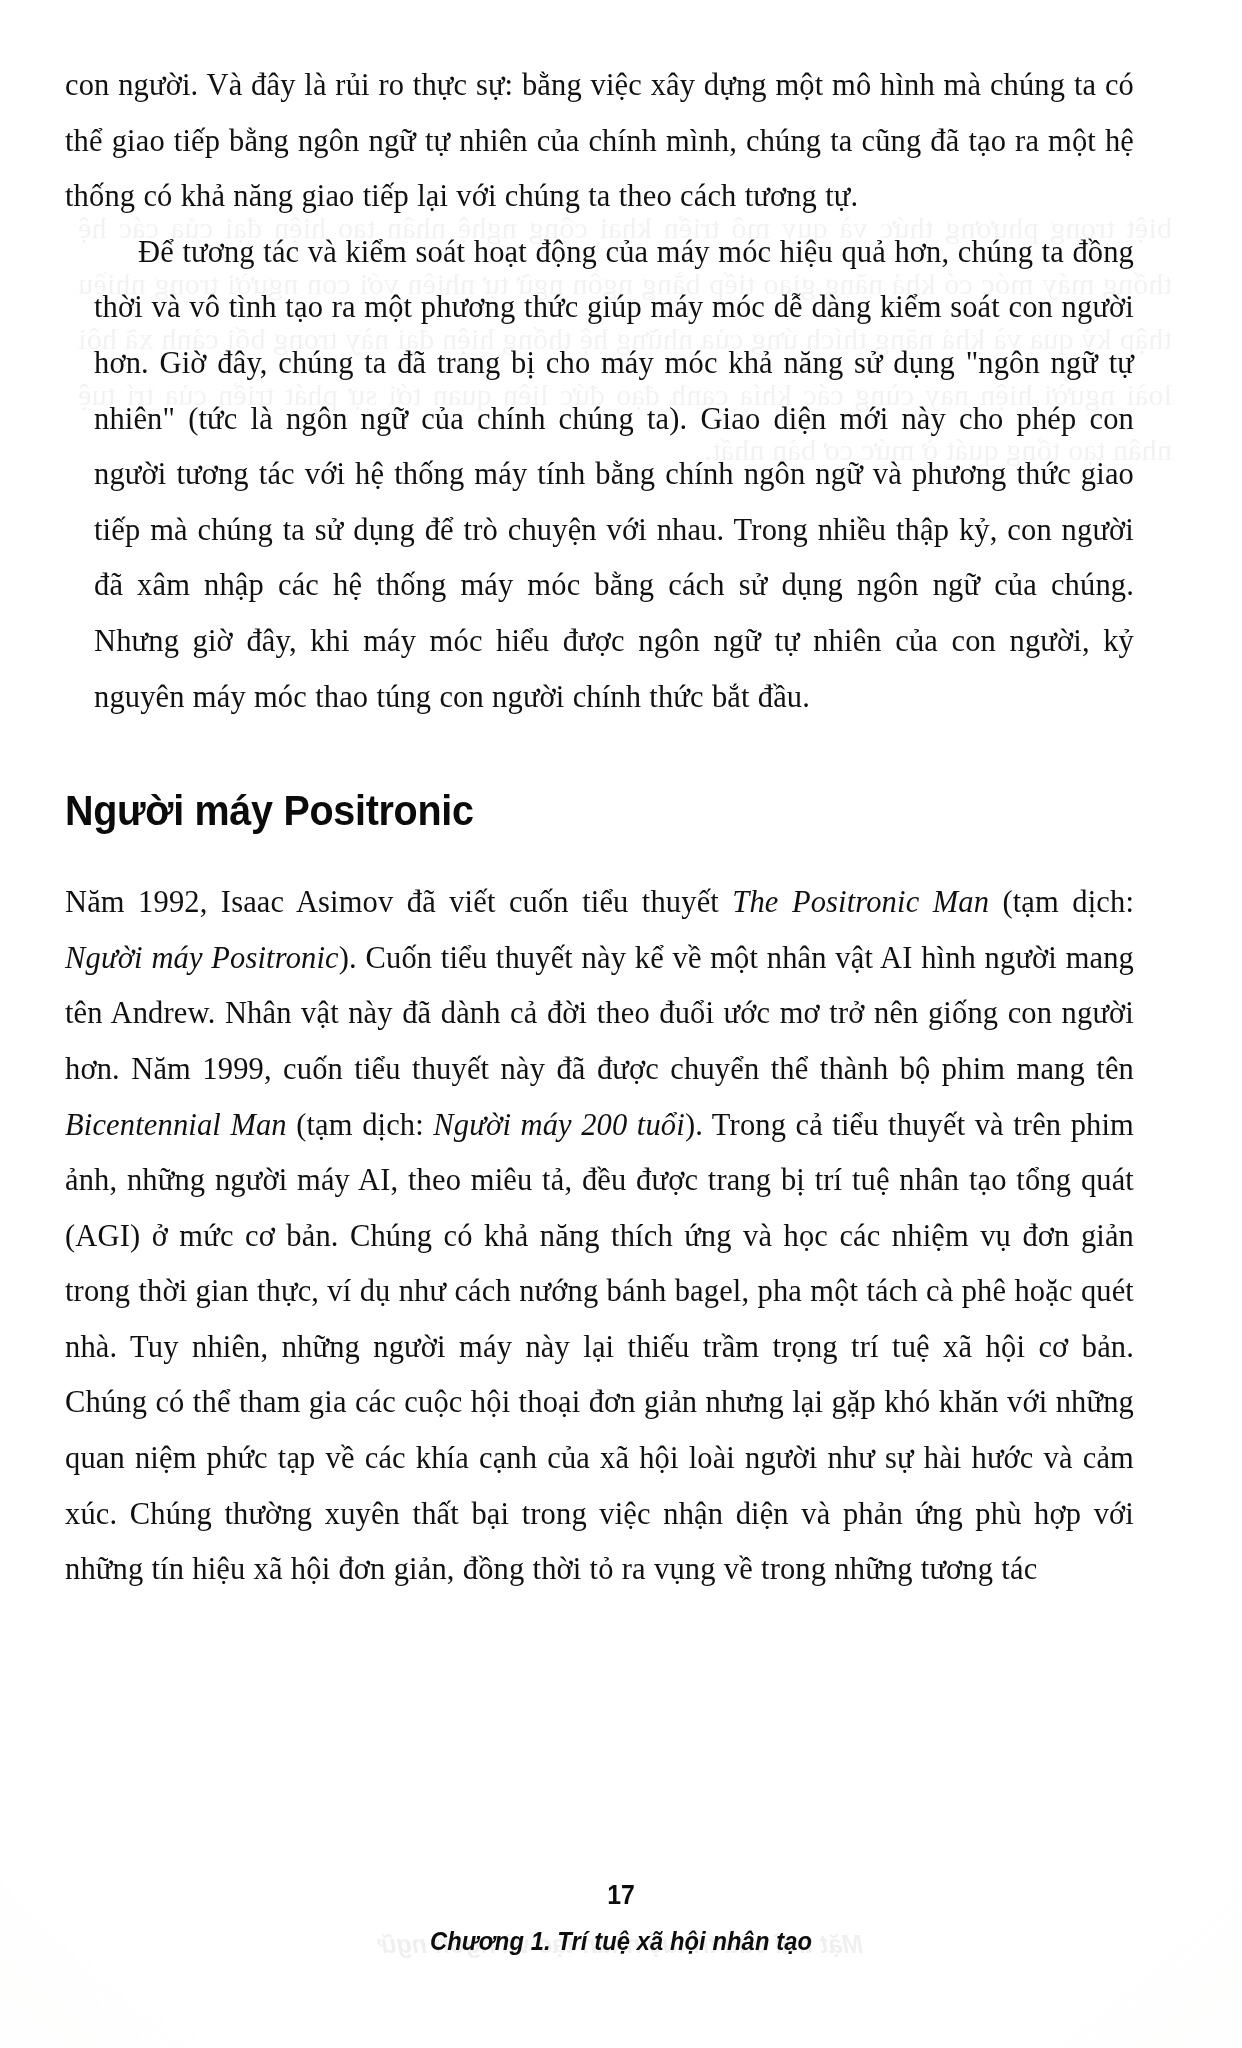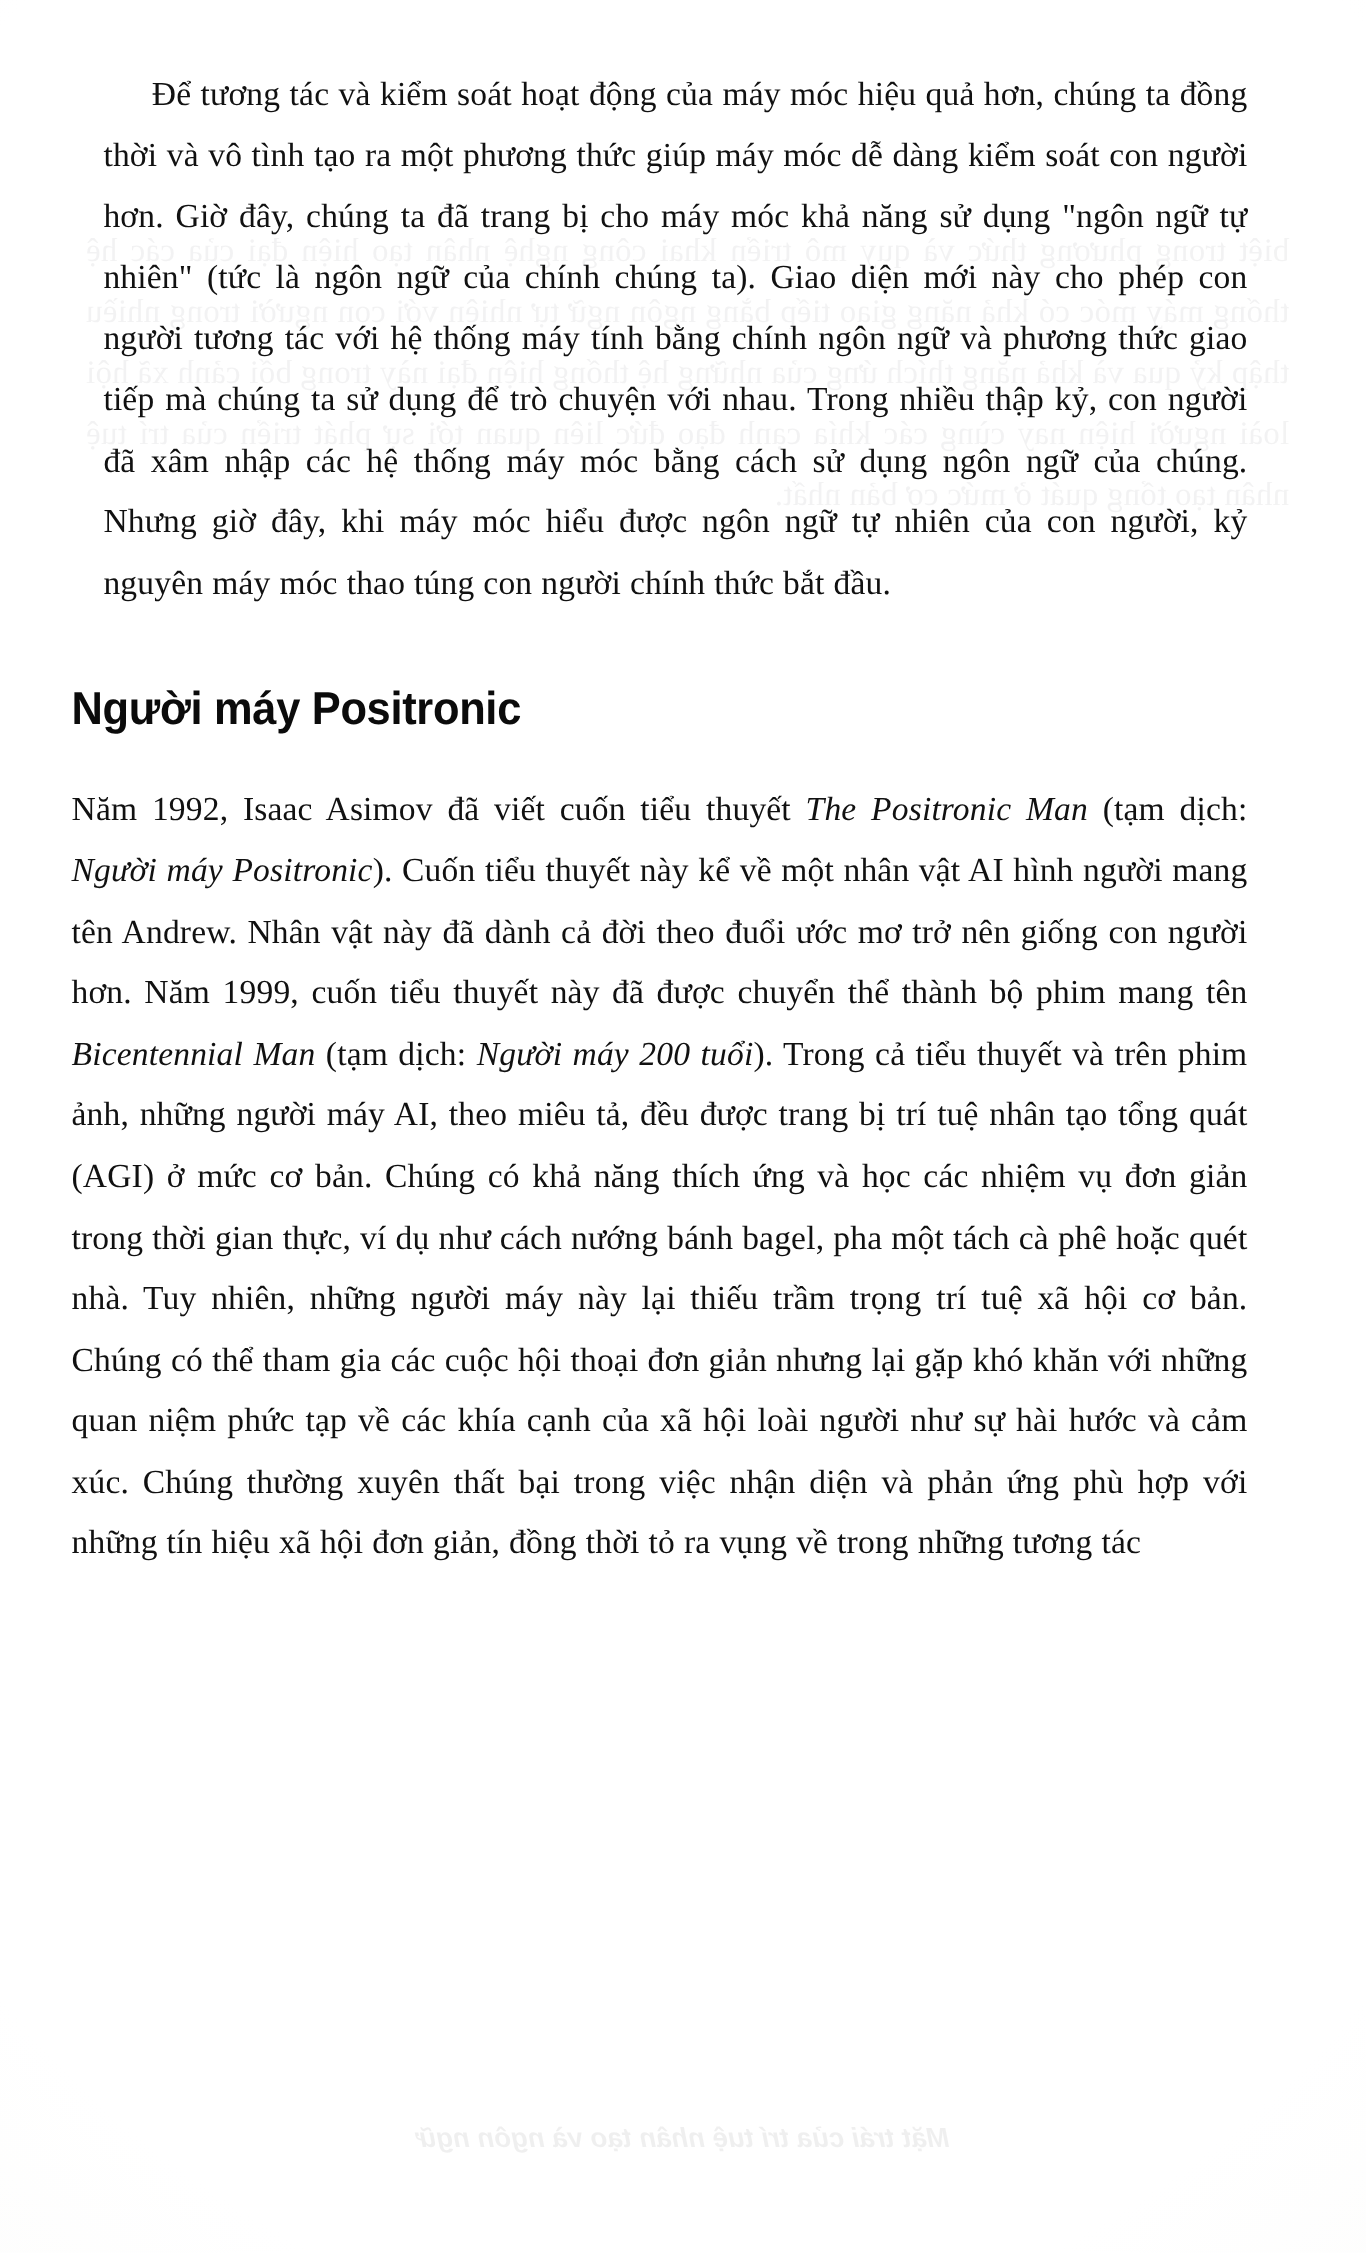--- a/index.html
+++ b/index.html
@@ -139,29 +139,34 @@
 <body>
 
 <div class="page">
 
   <div class="showthrough" aria-hidden="true">
     biệt trong phương thức và quy mô triển khai công nghệ nhân tạo hiện đại của các hệ thống máy móc có khả năng giao tiếp bằng ngôn ngữ tự nhiên với con người trong nhiều thập kỷ qua và khả năng thích ứng của những hệ thống hiện đại này trong bối cảnh xã hội loài người hiện nay cùng các khía cạnh đạo đức liên quan tới sự phát triển của trí tuệ nhân tạo tổng quát ở mức cơ bản nhất.
   </div>
 
   <div class="content">
 
+    <p class="body-par">con người. Và đây là rủi ro thực sự: bằng việc xây dựng một mô hình mà chúng ta có thể giao tiếp bằng ngôn ngữ tự nhiên của chính mình, chúng ta cũng đã tạo ra một hệ thống có khả năng giao tiếp lại với chúng ta theo cách tương tự.</p>
 
     <p class="body-par indent">Để tương tác và kiểm soát hoạt động của máy móc hiệu quả hơn, chúng ta đồng thời và vô tình tạo ra một phương thức giúp máy móc dễ dàng kiểm soát con người hơn. Giờ đây, chúng ta đã trang bị cho máy móc khả năng sử dụng "ngôn ngữ tự nhiên" (tức là ngôn ngữ của chính chúng ta). Giao diện mới này cho phép con người tương tác với hệ thống máy tính bằng chính ngôn ngữ và phương thức giao tiếp mà chúng ta sử dụng để trò chuyện với nhau. Trong nhiều thập kỷ, con người đã xâm nhập các hệ thống máy móc bằng cách sử dụng ngôn ngữ của chúng. Nhưng giờ đây, khi máy móc hiểu được ngôn ngữ tự nhiên của con người, kỷ nguyên máy móc thao túng con người chính thức bắt đầu.</p>
 
     <div class="heading-block">
       <h2 class="section-heading">Người máy Positronic</h2>
     </div>
 
     <p class="body-par" id="section-paragraph">Năm 1992, Isaac Asimov đã viết cuốn tiểu thuyết <em class="title-it">The Positronic Man</em> (tạm dịch: <em class="title-it">Người máy Positronic</em>). Cuốn tiểu thuyết này kể về một nhân vật AI hình người mang tên Andrew. Nhân vật này đã dành cả đời theo đuổi ước mơ trở nên giống con người hơn. Năm 1999, cuốn tiểu thuyết này đã được chuyển thể thành bộ phim mang tên <em class="title-it">Bicentennial Man</em> (tạm dịch: <em class="title-it">Người máy 200 tuổi</em>). Trong cả tiểu thuyết và trên phim ảnh, những người máy AI, theo miêu tả, đều được trang bị trí tuệ nhân tạo tổng quát (AGI) ở mức cơ bản. Chúng có khả năng thích ứng và học các nhiệm vụ đơn giản trong thời gian thực, ví dụ như cách nướng bánh bagel, pha một tách cà phê hoặc quét nhà. Tuy nhiên, những người máy này lại thiếu trầm trọng trí tuệ xã hội cơ bản. Chúng có thể tham gia các cuộc hội thoại đơn giản nhưng lại gặp khó khăn với những quan niệm phức tạp về các khía cạnh của xã hội loài người như sự hài hước và cảm xúc. Chúng thường xuyên thất bại trong việc nhận diện và phản ứng phù hợp với những tín hiệu xã hội đơn giản, đồng thời tỏ ra vụng về trong những tương tác</p>
 
   </div>
 
   <div class="foot-showthrough" aria-hidden="true">
     Mặt trái của trí tuệ nhân tạo và ngôn ngữ
   </div>
 
+  <div class="footer">
+    <span class="folio">17</span>
+    <span class="running-foot">Chương 1. Trí tuệ xã hội nhân tạo</span>
+  </div>
 
 </div>
 
 </body></html>

